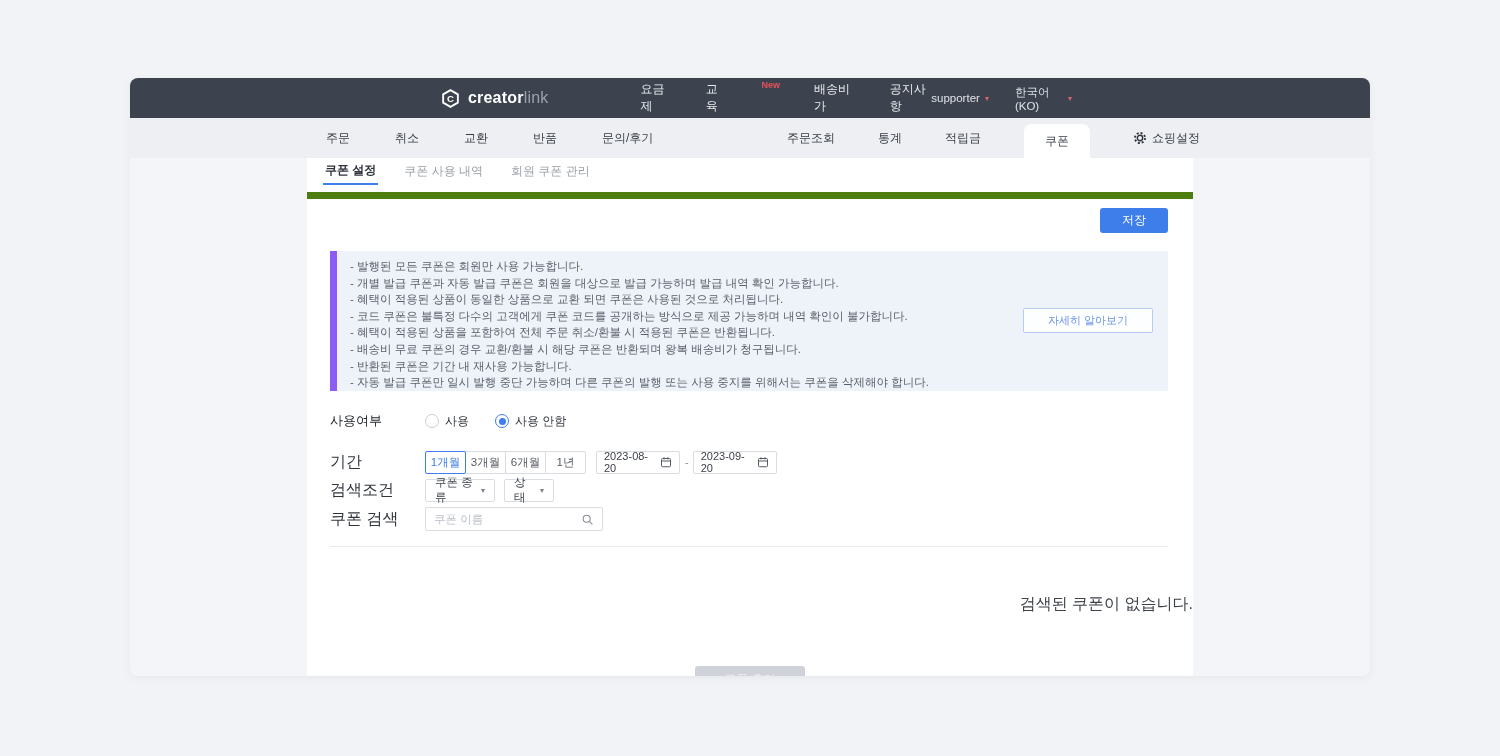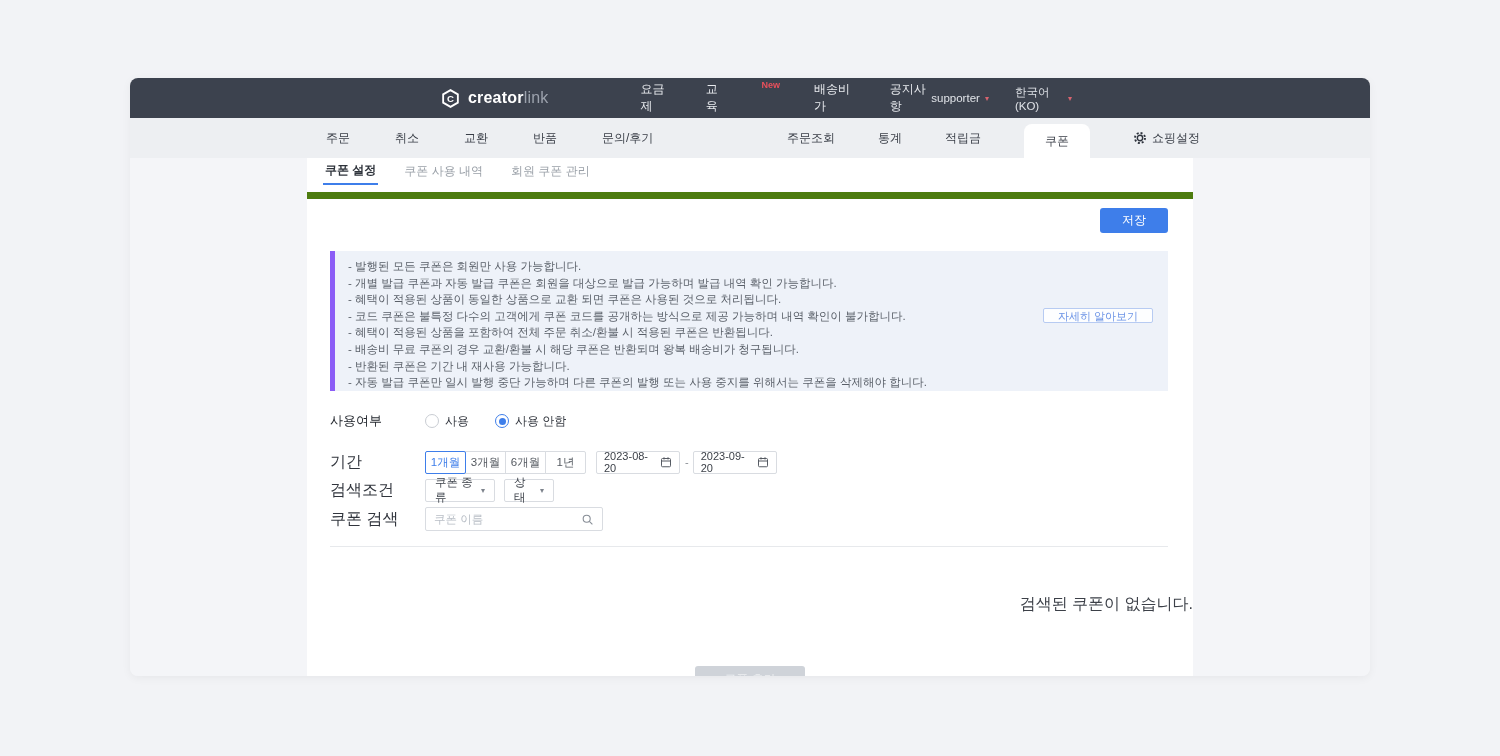--- a/index.html
+++ b/index.html
@@ -48,25 +48,25 @@
   .coupon-tab { font-size: 12px; color: #9aa0a8; cursor: pointer; height: 27px;
                 display: flex; align-items: center; padding: 0 2px; }
   .coupon-tab.active { color: #2e333b; font-weight: bold;
                        border-bottom: 2px solid #3e7eea; margin-bottom: -1px; }
 
   .save-row { display: flex; justify-content: flex-end; padding: 9px 25px 0; }
   .btn-save { background: #3e7eea; color: #fff; font-size: 12px; border: none;
               border-radius: 3px; width: 68px; height: 25px; cursor: pointer; }
 
   .notice { position: relative; margin: 18px 25px 0 23px; background: #eef2f9;
-            border-left: 5px solid #8b5cf6; padding: 7px 150px 7px 13px; height: 140px; }
+            border-left: 7px solid #8b5cf6; padding: 7px 150px 7px 13px; height: 140px; }
   .notice-line { font-size: 11.5px; color: #595f68; line-height: 16.6px; white-space: nowrap; }
   .btn-learn { position: absolute; right: 15px; top: 57px; background: #fdfeff;
                border: 1px solid #b7cbf2; color: #6b93e6; font-size: 11px;
-               padding: 0 14px; height: 15px; border-radius: 2px; cursor: pointer; }
+               padding: 0 24px; height: 25px; border-radius: 2px; cursor: pointer; }
 
   .form { margin-left: 23px; }
   .frow { display: flex; align-items: center; height: 24px; }
   .flabel { width: 95px; font-size: 16px; color: #31353d; flex-shrink: 0; }
   .flabel-lg { font-size: 13px; font-weight: 500; color: #23272e; }
   .row-usage { margin-top: 18px; }
   .row-period { margin-top: 17px; }
   .row-cond { margin-top: 4px; }
   .row-search { margin-top: 5px; }
 

